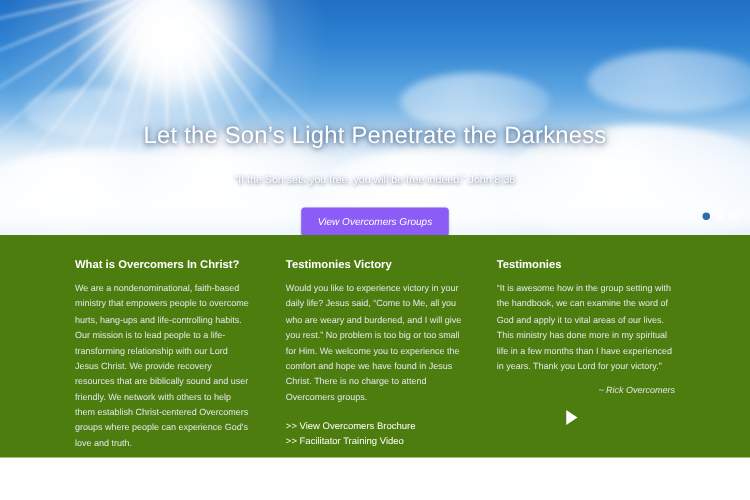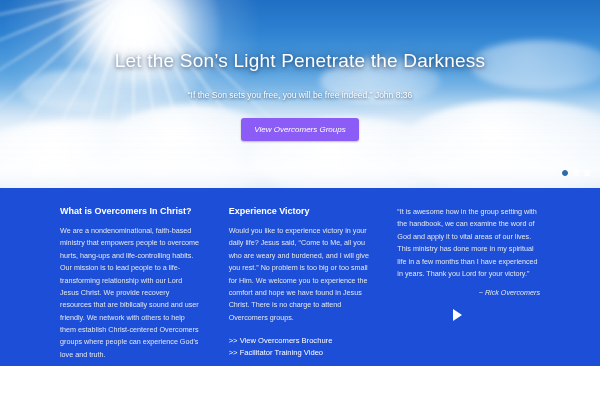--- a/index.html
+++ b/index.html
@@ -57,20 +57,21 @@
     position: absolute; inset: 0;
     display: flex; flex-direction: column; align-items: center;
     padding-top: 50px;
   }
   .hero-title {
     font-size: 19px;
     color: #ffffff;
     text-shadow: 0 1px 4px rgba(20,50,90,0.75), 0 0 12px rgba(20,50,90,0.45);
     font-weight: normal;
     letter-spacing: .2px;
+    margin-top: 48px;
   }
   .hero-sub {
     margin-top: 18px;
     font-size: 8.5px;
     color: #ffffff;
     text-shadow: 0 1px 3px rgba(20,50,90,0.8);
     text-align: right;
   }
   .hero-btn {
     margin-top: 18px;
@@ -94,21 +95,21 @@
     background: rgba(255,255,255,0.55);
     border: 1px solid rgba(255,255,255,0.8);
     cursor: pointer;
   }
   .dot.active { background: #2f6aa8; border-color: #2f6aa8; }
 
   
   .cols {
     position: relative;
     width: 600px; height: 178px;
-    background: #1d4ed8;
+    background: #4d7c0f;
     display: flex;
     padding: 18px 60px 0 60px;
     gap: 26px;
   }
   .col { width: 148px; }
   .col h3 {
     font-size: 9px; color: #ffffff; font-weight: bold;
     margin-bottom: 9px;
   }
   .col p {
@@ -192,29 +193,30 @@
   </section>
 
   <section class="cols">
 
     <div class="col">
       <h3>What is Overcomers In Christ?</h3>
       <p>We are a nondenominational, faith-based ministry that empowers people to overcome hurts, hang-ups and life-controlling habits. Our mission is to lead people to a life-transforming relationship with our Lord Jesus Christ. We provide recovery resources that are biblically sound and user friendly. We network with others to help them establish Christ-centered Overcomers groups where people can experience God's love and truth.</p>
     </div>
 
     <div class="col">
-      <h3>Experience Victory</h3>
+      <h3>Testimonies Victory</h3>
       <p>Would you like to experience victory in your daily life? Jesus said, “Come to Me, all you who are weary and burdened, and I will give you rest.” No problem is too big or too small for Him. We welcome you to experience the comfort and hope we have found in Jesus Christ. There is no charge to attend Overcomers groups.</p>
       <div class="links">
         <a href="#">&gt;&gt; View Overcomers Brochure</a>
         <a href="#">&gt;&gt; Facilitator Training Video</a>
       </div>
     </div>
 
     <div class="col">
+      <h3>Testimonies</h3>
       <p>“It is awesome how in the group setting with the handbook, we can examine the word of God and apply it to vital areas of our lives. This ministry has done more in my spiritual life in a few months than I have experienced in years. Thank you Lord for your victory.”</p>
       <p class="attrib">~ Rick Overcomers</p>
       <div class="play"></div>
     </div>
 
   </section>
 
 
 </div>
 

